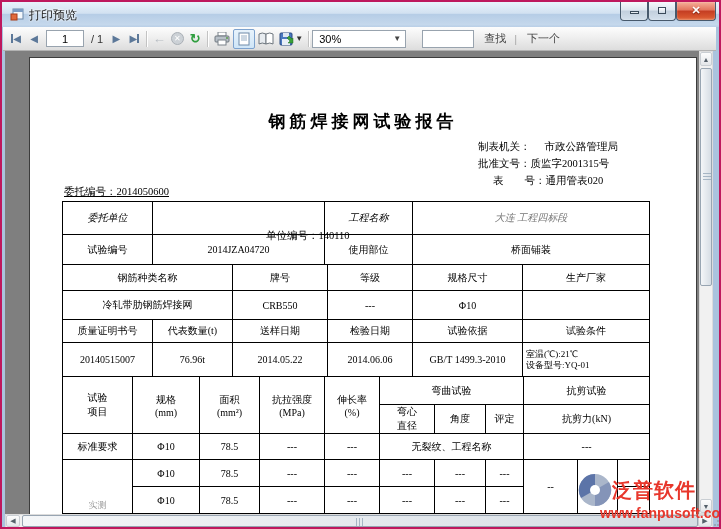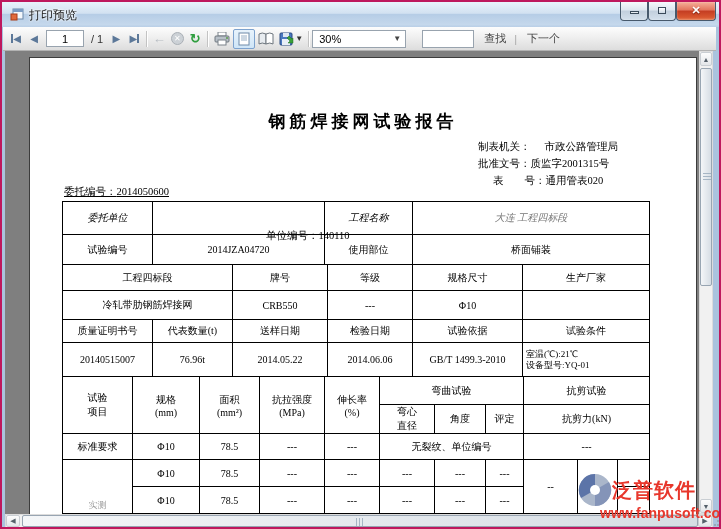--- a/index.html
+++ b/index.html
@@ -243,21 +243,21 @@
         <table>
           <colgroup>
               <col style="width:170px">
               <col style="width:95px">
               <col style="width:85px">
               <col style="width:110px">
               <col style="width:127px">
             </colgroup>
           <tbody>
               <tr style="height:26px;">
-            <td>工程四标段</td>
+            <td>钢筋种类名称</td>
             <td>牌号</td>
             <td>等级</td>
             <td>规格尺寸</td>
             <td>生产厂家</td>
           </tr>
           <tr style="height:29px;">
             <td>冷轧带肋钢筋焊接网</td>
             <td>CRB550</td>
             <td>---</td>
             <td>Φ10</td>
@@ -345,21 +345,21 @@
             <td>角度</td>
             <td>评定</td>
             <td colspan="3">抗剪力(kN)</td>
           </tr>
           <tr style="height:26px;">
             <td>标准要求</td>
             <td>Φ10</td>
             <td>78.5</td>
             <td>---</td>
             <td>---</td>
-            <td colspan="3">无裂纹、单位编号</td>
+            <td colspan="3">无裂纹、工程名称</td>
             <td colspan="3">---</td>
           </tr>
           <tr style="height:27px;">
             <td rowspan="2" class="rows-label">实测</td>
             <td>Φ10</td>
             <td>78.5</td>
             <td>---</td>
             <td>---</td>
             <td>---</td>
             <td>---</td>

